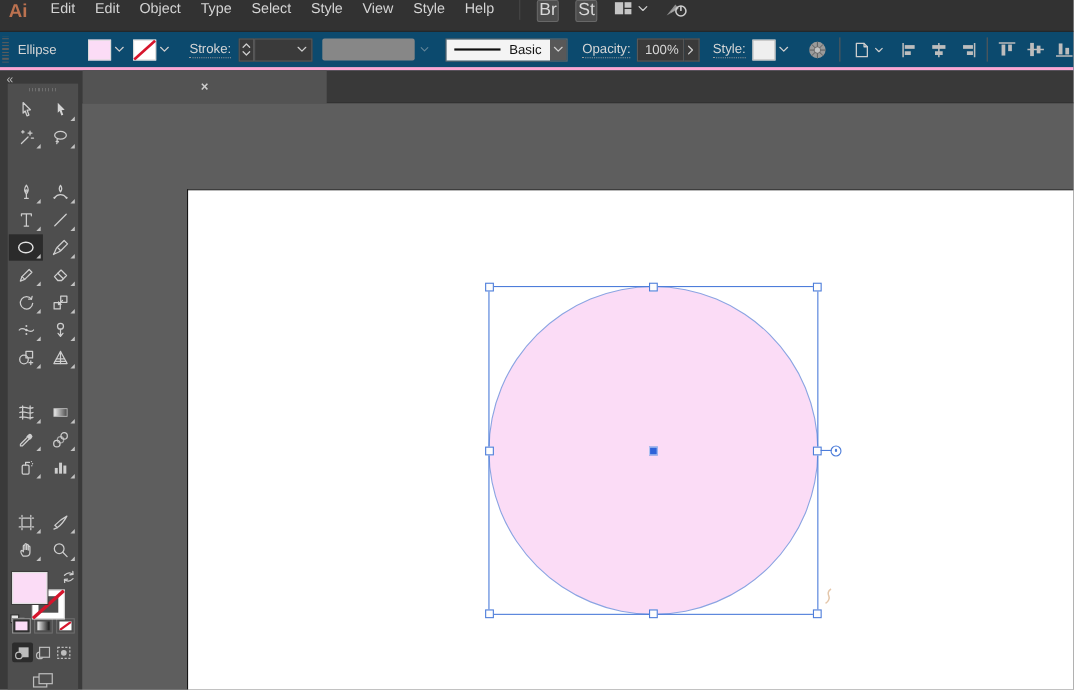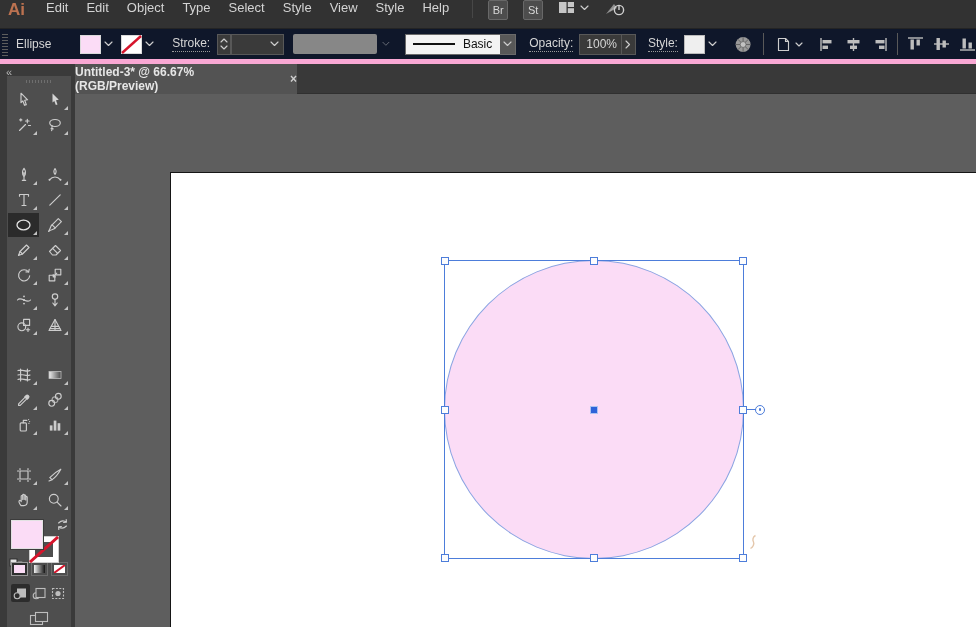--- a/index.html
+++ b/index.html
@@ -9,27 +9,27 @@
   .icon-stroke{stroke:#cdcdcd;fill:none;stroke-width:1.15;stroke-linecap:round;stroke-linejoin:round}
 
   
   #menubar{position:absolute;left:0;top:0;width:100%;height:29px;background:#323232;
            border-bottom:1px solid #242424;box-sizing:border-box;display:flex;align-items:flex-start;
            color:#d4d4d4;font-size:13px}
   #app-logo{color:#bc7250;font-weight:bold;font-size:17px;margin:0 12px 0 8px;letter-spacing:0}
   .menu-item{padding:0 9px;cursor:default}
   .mb-divider{width:1px;height:18px;background:#474747;margin-left:14px}
   .mb-btn{width:20px;height:20px;background:#4d4d4d;border:1px solid #686868;border-radius:2px;
-          color:#d8d8d8;font-size:11px;display:flex;align-items:center;justify-content:center;
+          color:#d8d8d8;font-size:16px;display:flex;align-items:center;justify-content:center;
           margin-left:15px;box-sizing:border-box}
   .mb-icon{margin-left:15px;display:flex;align-items:center;gap:5px}
 
   
-  #controlbar{position:absolute;left:0;top:29px;width:100%;height:35px;background:#0f172a;
-              border-bottom:5px solid #f9a8d4;box-sizing:border-box;display:flex;align-items:center;
+  #controlbar{position:absolute;left:0;top:29px;width:100%;height:35px;background:#0c4a6e;
+              border-bottom:3px solid #f9a8d4;box-sizing:border-box;display:flex;align-items:center;
               color:#d6d6d6;font-size:12px;white-space:nowrap}
   .grip{width:7px;height:24px;margin-left:2px;
         background:repeating-linear-gradient(0deg,#5d5d5d 0 1px,transparent 1px 3px);
         background-size:4px 100%}
   .ctl-label{border-bottom:1px dotted #9b9b9b;padding-bottom:1px}
   .swatch-group{display:flex;align-items:center;height:21px}
   .swatch{width:21px;height:19px;border:1px solid #dadada;box-sizing:border-box;position:relative;background:#fff}
   .chev-seg{width:15px;height:19px;display:flex;align-items:center;justify-content:center}
   .darkfield{background:#3a3a3a;border:1px solid #585858;box-sizing:border-box;height:21px;display:flex;align-items:center}
   .none-slash{position:absolute;left:-1px;top:-1px;width:21px;height:19px}
@@ -266,21 +266,20 @@
     <svg class="align-ico" width="17" height="16" viewBox="0 0 17 16">
       <line x1="1" y1="14" x2="16" y2="14" stroke="#bdbdbd" stroke-width="1.4"></line>
       <rect x="3.5" y="2.5" width="3.4" height="10" fill="#bdbdbd"></rect>
         <rect x="9.5" y="6.5" width="3.4" height="6" fill="#bdbdbd"></rect>
     </svg>
   </div>
 </div>
 
 <div id="tabbar">
   <div id="doc-tab">
-    <span>Untitled-3* @ 66.67% (RGB/Preview)</span>
     <span id="tab-close">×</span>
   </div>
 </div>
 
 <div id="sidearea">
   <span id="collapse-btn">«</span>
   <div id="toolpanel">
     <div id="tool-grip"></div>
     <div id="toolgrid">
 

